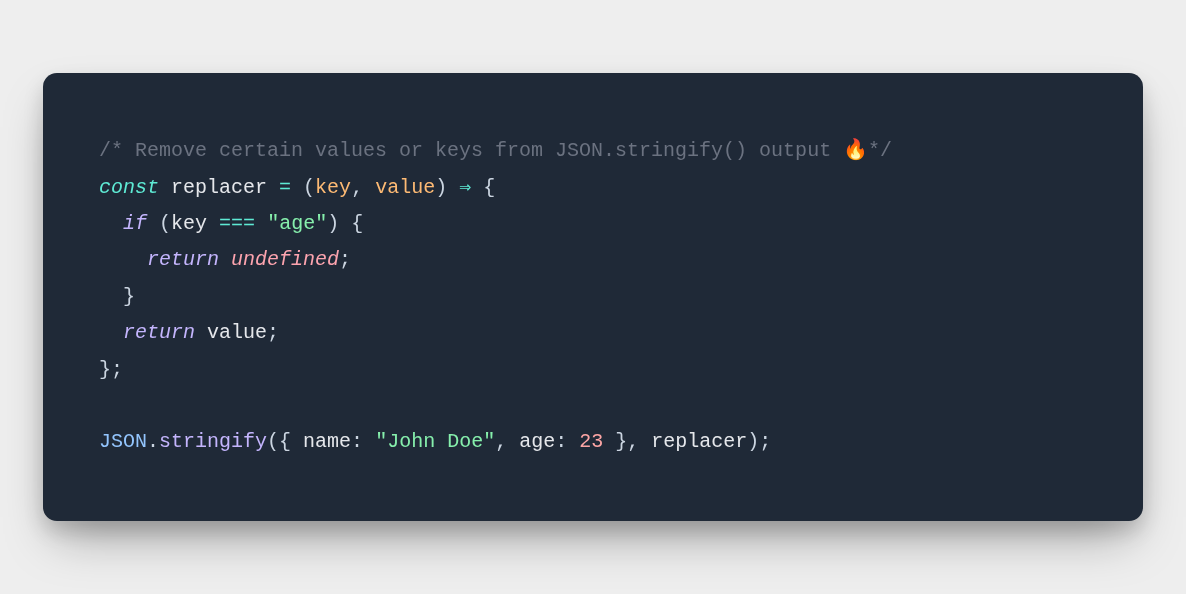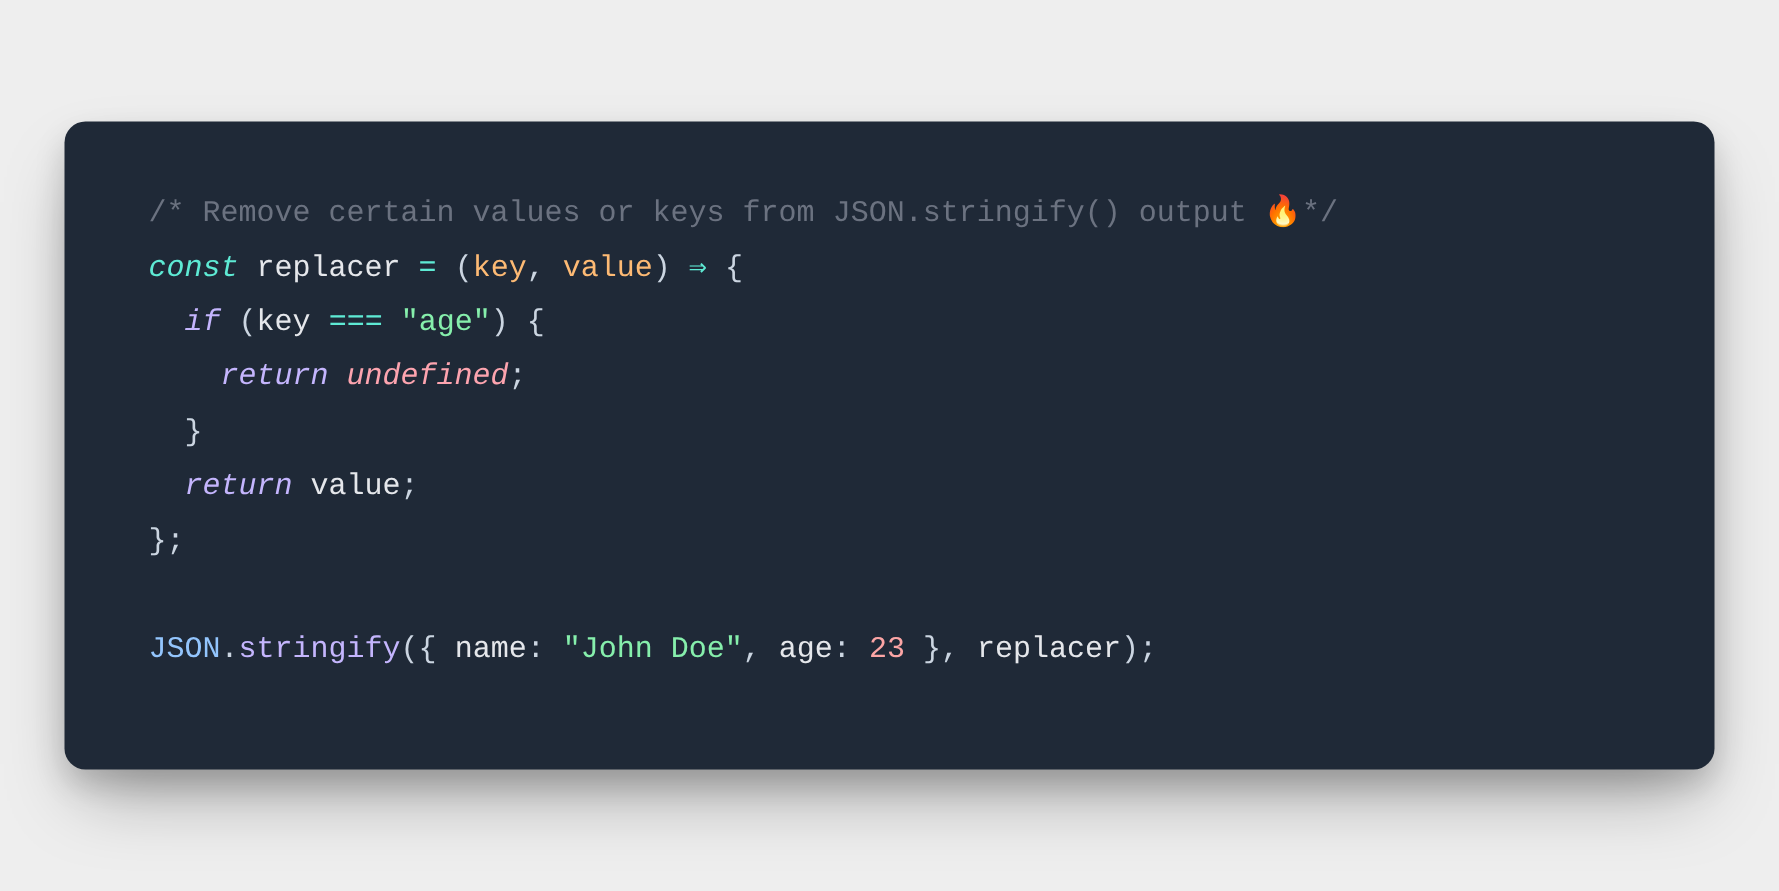--- a/index.html
+++ b/index.html
@@ -9,21 +9,21 @@
     display: flex;
     align-items: center;
     justify-content: center;
     font-family: "SF Mono", "Monaco", "Menlo", "Consolas", "Liberation Mono", monospace;
   }
   .card {
     width: 1100px;
     background: #1f2937; 
     border-radius: 14px;
     box-shadow: 0 25px 50px -12px rgba(0,0,0,0.35), 0 10px 20px rgba(0,0,0,0.15);
-    padding: 44px 56px 60px 56px;
+    padding: 60px 56px 60px 56px;
   }
   pre.code {
     font-family: inherit;
     font-size: 20px;
     line-height: 1.82;
     color: #cbd5e1;
     white-space: pre;
   }
   .tok-comment   { color: #6b7280; }
   .tok-keyword   { color: #5eead4; font-style: italic; } 

